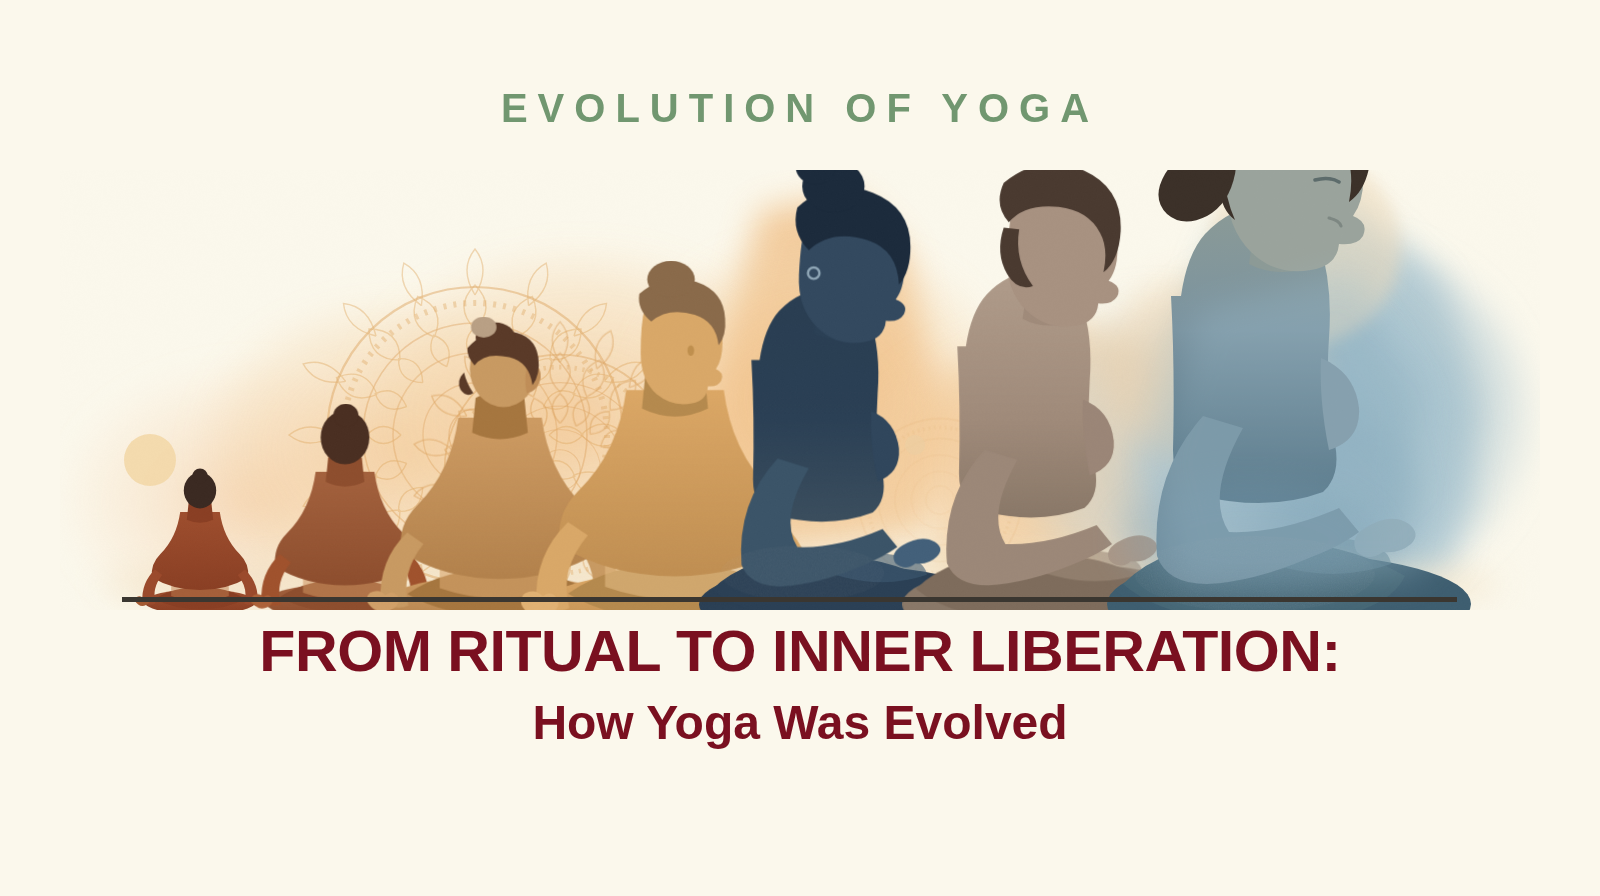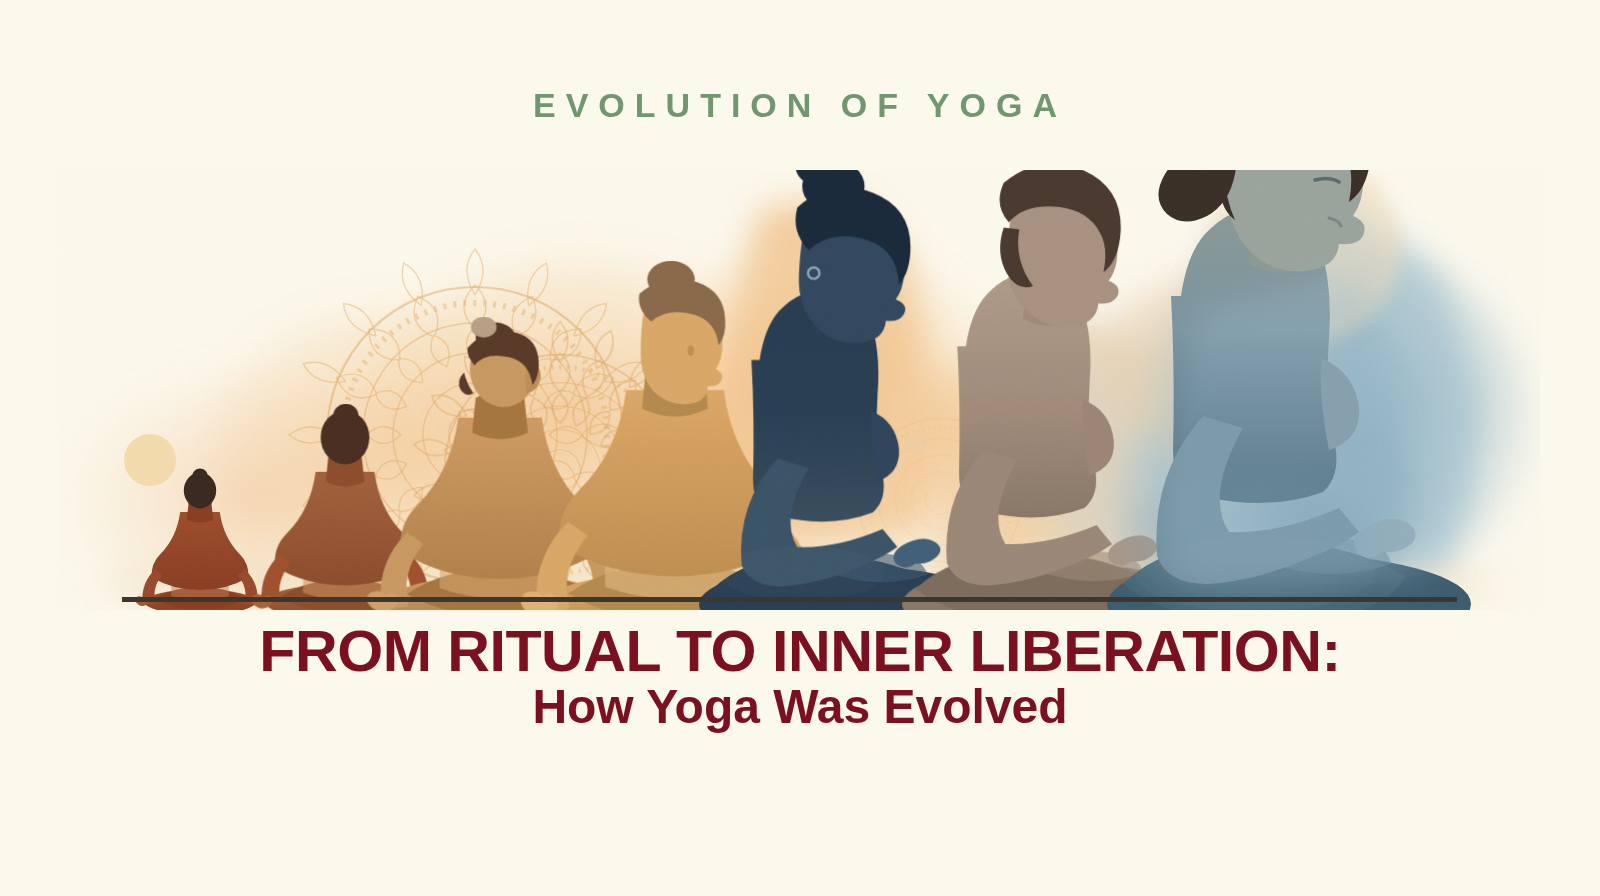--- a/index.html
+++ b/index.html
@@ -14,21 +14,21 @@
     width:1600px; height:896px;
     background:#FBF8EC;
     overflow:hidden;
   }
 
   
   .kicker {
     position:absolute;
     top:86px; left:0; right:0;
     text-align:center;
-    font-size:34px;
+    font-size:40px;
     font-weight:700;
     letter-spacing:10px;
     color:#719770;
     z-index:40;
   }
 
   
   .stage {
     position:absolute;
     left:60px; top:170px;
@@ -56,20 +56,21 @@
   .title-main {
     font-size:58px;
     font-weight:700;
     letter-spacing:-0.5px;
     color:#7A1020;
     line-height:1.06;
     transform:scaleX(1.02);
     white-space:nowrap;
   }
   .title-sub {
+    margin-top:16px;
     font-size:48px;
     font-weight:700;
     color:#7A1020;
     line-height:1.1;
     white-space:nowrap;
   }
 </style>
 </head>
 <body>
 

